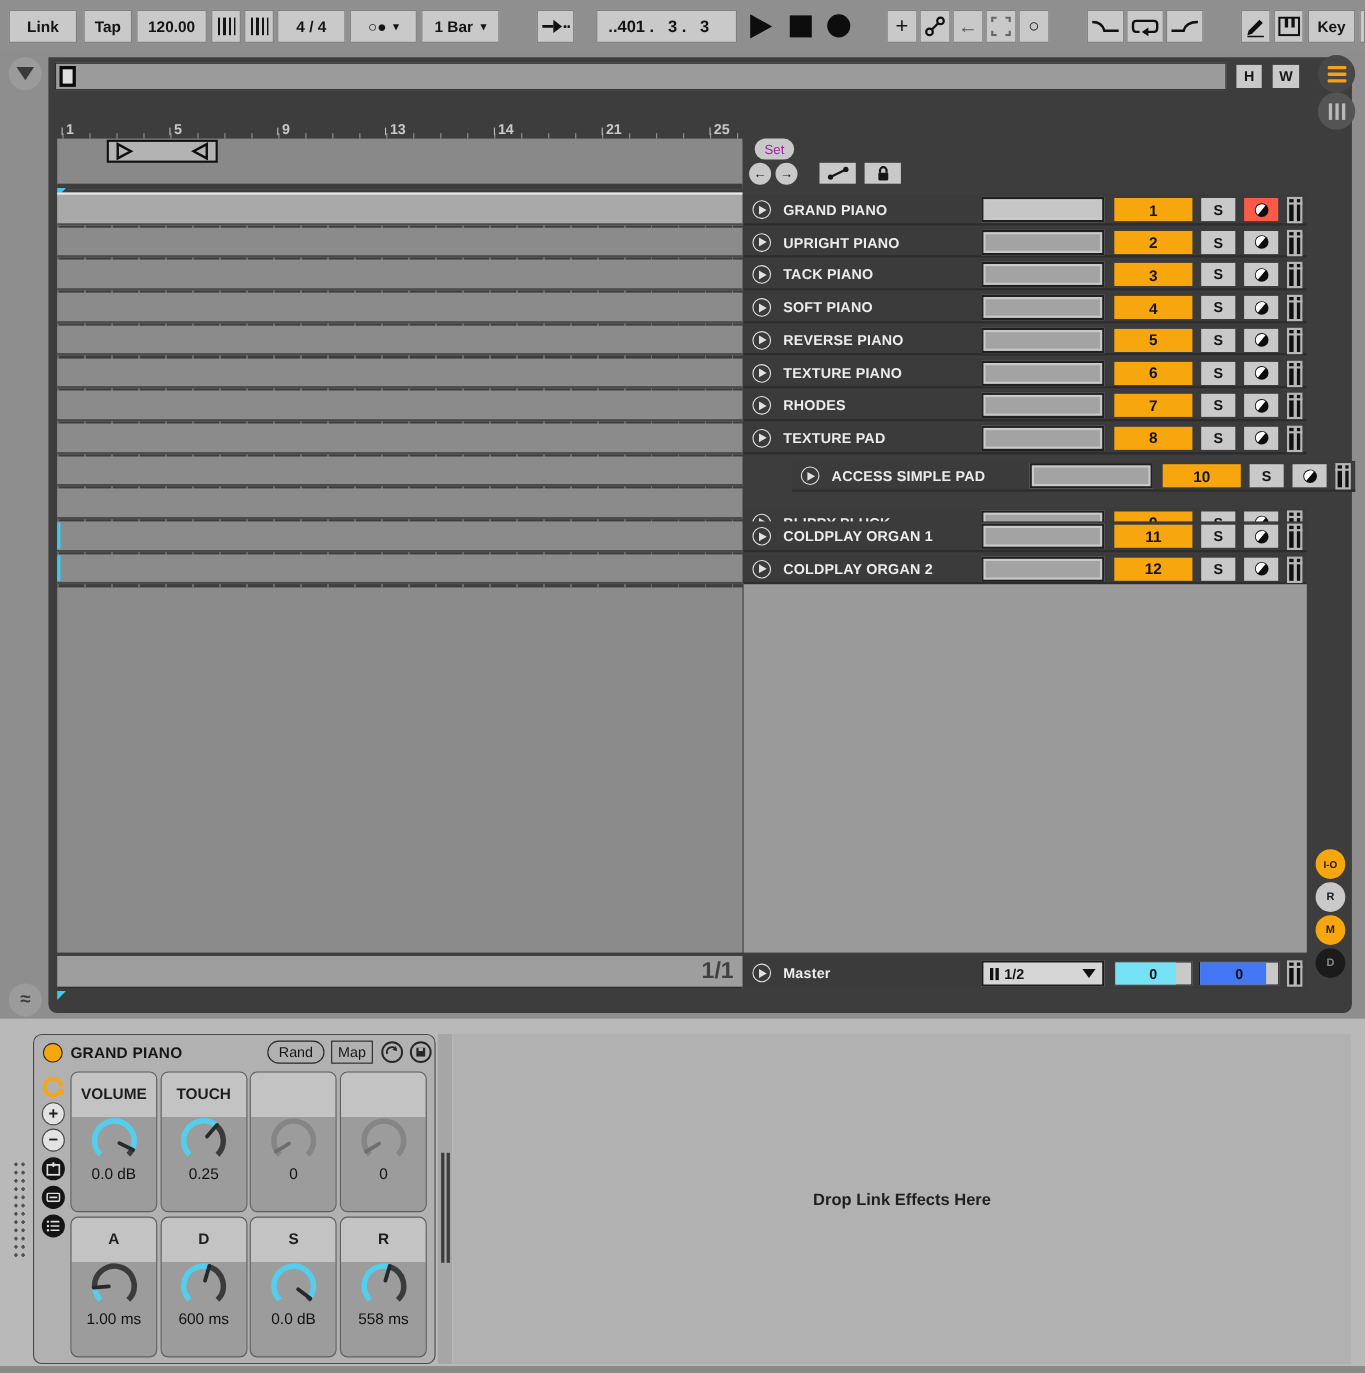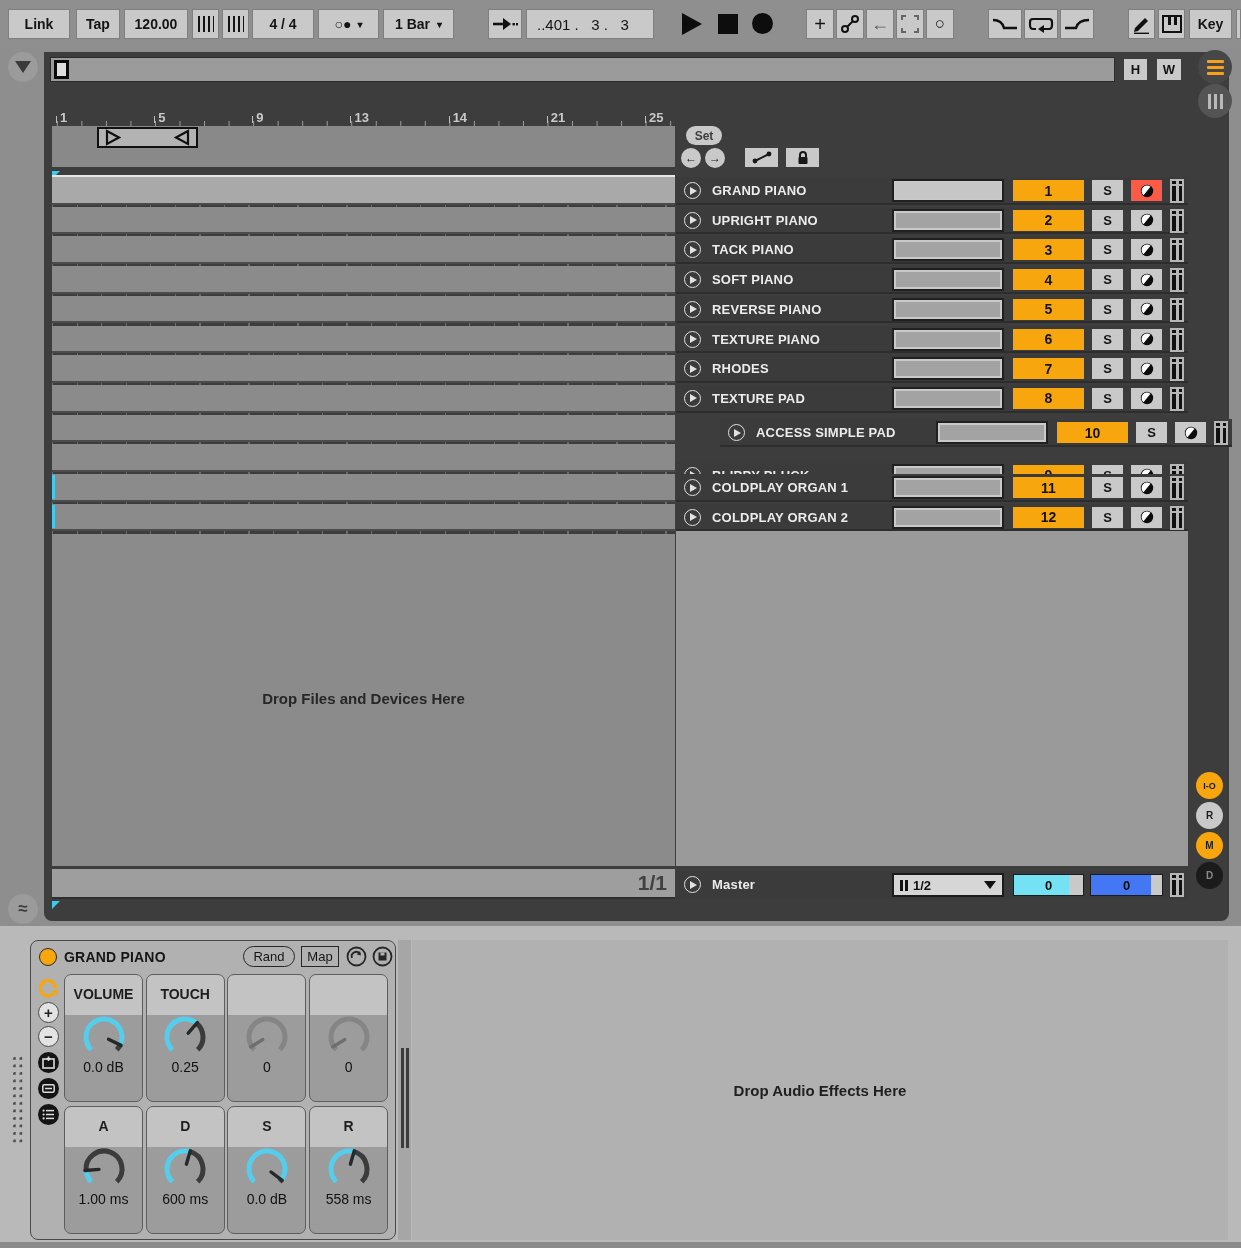--- a/index.html
+++ b/index.html
@@ -5,21 +5,21 @@
   html,body{margin:0;padding:0;background:#8e8e8e;}
   *{box-sizing:border-box;font-family:"Liberation Sans",sans-serif;}
   #stage{position:relative;width:1241px;height:1248px;background:#8e8e8e;overflow:hidden;}
   .abs{position:absolute;}
 
   
   #topbar{left:0;top:0;width:1241px;height:47px;background:#8f8f8f;}
   .tbtn{position:absolute;top:9px;height:30px;background:#c9c9c9;color:#141414;
         display:flex;align-items:center;justify-content:center;font-size:14px;font-weight:700;
         border:1px solid #7f7f7f;}
-  .tbtn.plain{font-weight:400;}
+  .tbtn.plain{font-weight:700;margin-left:16px;}
   .glyphbtn{padding:0 4px;}
   .vbars{width:16px;height:16px;background:repeating-linear-gradient(90deg,#141414 0 2px,transparent 2px 5px);}
   .transport-glyph{position:absolute;top:13px;}
   .tri-play{width:0;height:0;border-left:20px solid #0d0d0d;border-top:11px solid transparent;border-bottom:11px solid transparent;}
   .sq-stop{width:20px;height:20px;background:#0d0d0d;margin-top:1px;}
   .cir-rec{width:21px;height:21px;border-radius:50%;background:#0d0d0d;}
 
   
   #mainwin{left:44px;top:52px;width:1185px;height:869px;background:#3d3d3d;border-radius:0 10px 8px 8px;}
   #overview{left:50px;top:57px;width:1065px;height:25px;background:#9b9b9b;border:1px solid #2c2c2c;}
@@ -53,21 +53,21 @@
   #scrub-bottom{left:52px;top:869px;width:623px;height:30px;background:#9e9e9e;color:#414141;
      font-size:21px;font-weight:700;text-align:right;line-height:28px;padding-right:8px;border-bottom:2px solid #2f2f2f;}
   #time-ruler{left:52px;top:901px;width:1136px;height:20px;color:#d8d8d8;font-size:13px;
      background:linear-gradient(90deg,#9c9c9c 0 1px,transparent 1px) repeat-x top/31.2px 5px;background-size:31.2px 5px;width:623px;}
   .timelab{position:absolute;top:3px;}
   .timelab::before{content:"";display:inline-block;width:1px;height:8px;background:#cfcfcf;margin-right:2px;vertical-align:2px;}
   .cyantri{width:0;height:0;border-left:8px solid #3fc9ea;border-bottom:8px solid transparent;}
 
   
   #set-pill{left:686px;top:126px;width:36px;height:19px;background:#c9c9c9;border-radius:10px;
-            color:#404040;font-size:12px;display:flex;align-items:center;justify-content:center;font-weight:bold;}
+            color:#a21caf;font-size:12px;display:flex;align-items:center;justify-content:center;}
   .circbtn{position:absolute;top:148px;width:20px;height:20px;border-radius:50%;background:#c9c9c9;color:#161616;
            font-size:12px;font-weight:700;display:flex;align-items:center;justify-content:center;}
   .sqicon{position:absolute;top:148px;width:33px;height:19px;background:#c9c9c9;display:flex;align-items:center;justify-content:center;}
   .hrow{position:absolute;left:676px;width:512px;height:27.7px;background:#3b3b3b;border-bottom:2px solid #2d2d2d;}
   .playcirc{position:absolute;left:8px;top:5px;width:17px;height:17px;border:1.6px solid #e2e2e2;border-radius:50%;}
   .playcirc::after{content:"";position:absolute;left:5px;top:3.5px;width:0;height:0;
       border-left:7px solid #e2e2e2;border-top:4px solid transparent;border-bottom:4px solid transparent;}
   .tname{position:absolute;left:36px;top:6px;color:#ececec;font-size:13px;font-weight:700;letter-spacing:.2px;white-space:nowrap;}
   .fader{position:absolute;left:216px;top:2px;width:112px;height:23px;border:2px solid #202020;background:#c9c9c9;padding:2px;}
   .fader>i{display:block;width:100%;height:100%;background:#a3a3a3;}
@@ -267,21 +267,20 @@
       <div class="grid-row" style="top: 148.5px;"></div>
       <div class="grid-row" style="top: 178.2px;"></div>
       <div class="grid-row" style="top: 207.9px;"></div>
       <div class="grid-row" style="top: 237.6px;"></div>
       <div class="grid-row" style="top: 267.3px;"></div>
       <div class="grid-row clip" style="top: 297px;"></div>
       <div class="grid-row clip" style="top: 326.7px;"></div>
     </div>
   <div id="lower-grid" class="abs bargrid"></div>
   <div id="right-blank" class="abs"></div>
-  <div id="drop-files" class="abs">Drop Files and Devices Here</div>
 
   <div id="scrub-bottom" class="abs bargrid">1/1</div>
   <div class="cyantri abs" style="left:52px;top:901px;"></div>
 
   <div id="set-pill" class="abs">Set</div>
   <div class="circbtn" style="left:681px;">←</div>
   <div class="circbtn" style="left:705px;">→</div>
   <div class="sqicon" style="left:745px;">
     <svg width="22" height="13" viewBox="0 0 22 13">
       <line x1="4" y1="10" x2="18" y2="3" stroke="#161616" stroke-width="2"></line>
@@ -385,21 +384,21 @@
     </svg>
   </div>
 
   <div id="macro-grid"></div>
 
   <div id="sep-handle" class="abs">
       <i></i>
       <i></i>
     </div>
   <div id="dropzone" class="abs">
-    <span>Drop Audio Effects Here</span>
+    <span>Drop Link Effects Here</span>
   </div>
   <div id="bottom-strip" class="abs"></div>
 
 <div class="hrow sel" style="top: 177px;">
       <div class="playcirc"></div>
       <div class="tname">GRAND PIANO</div>
       <div class="fader">
         <i></i>
       </div>
       <div class="numbtn">1</div>

